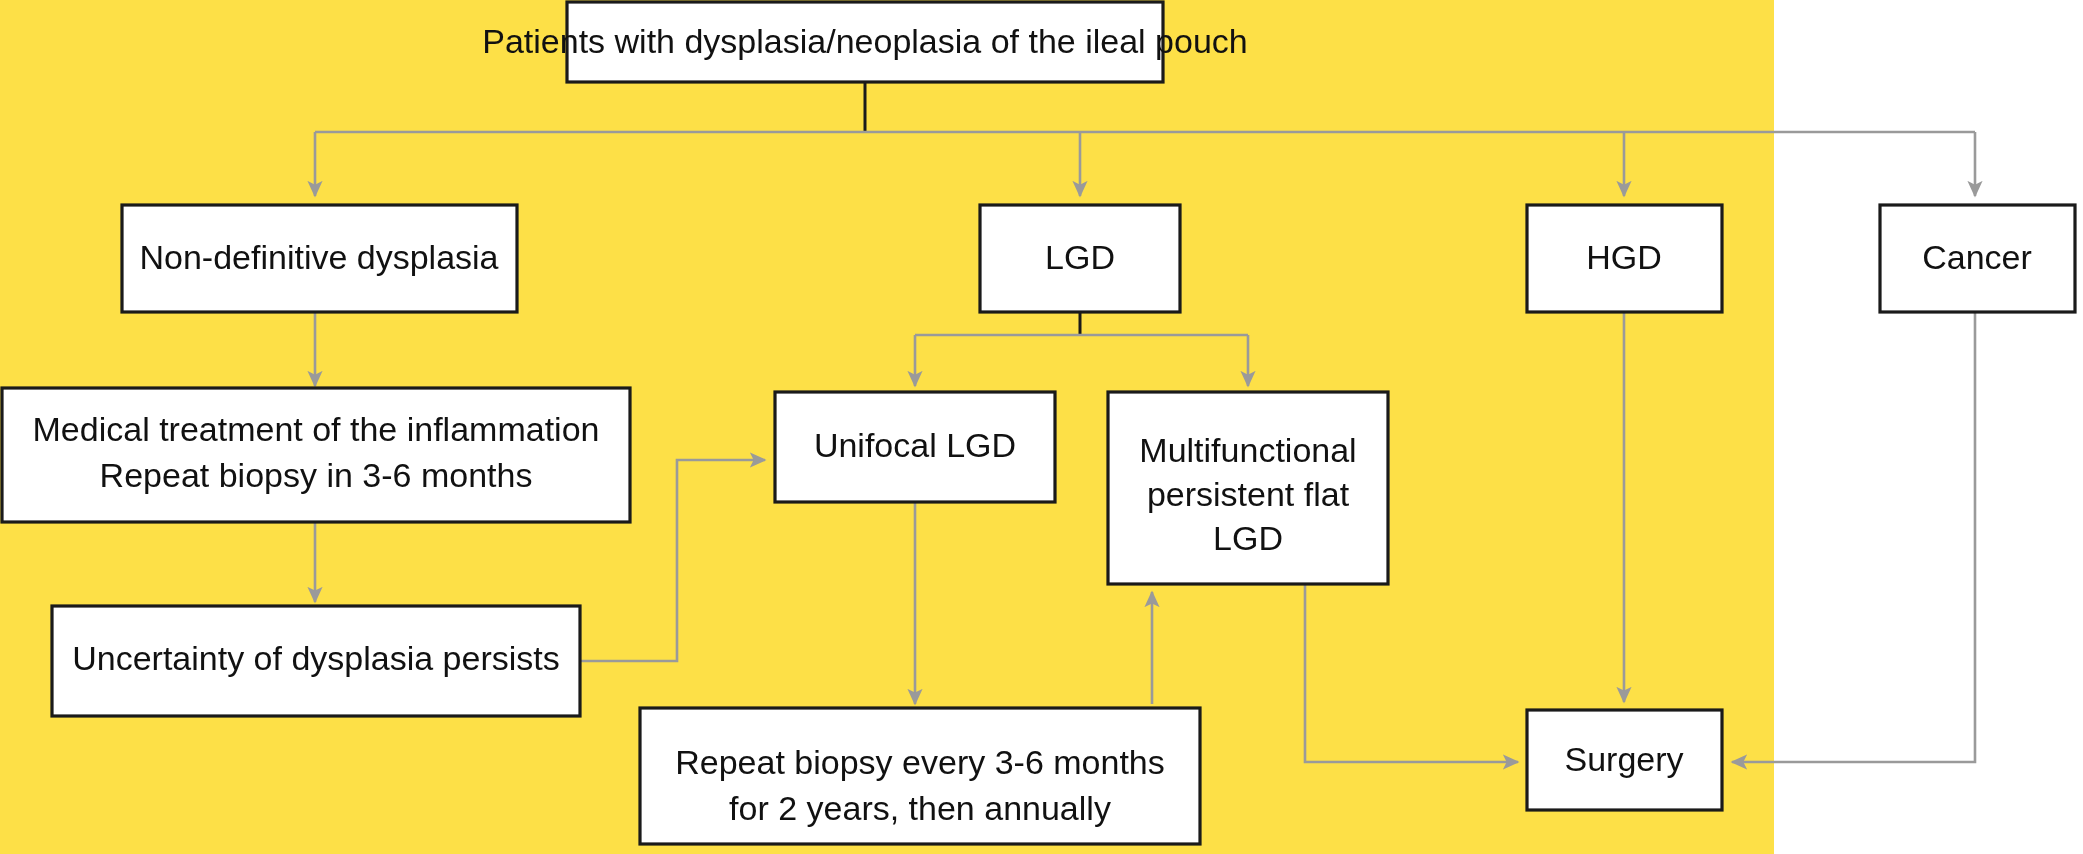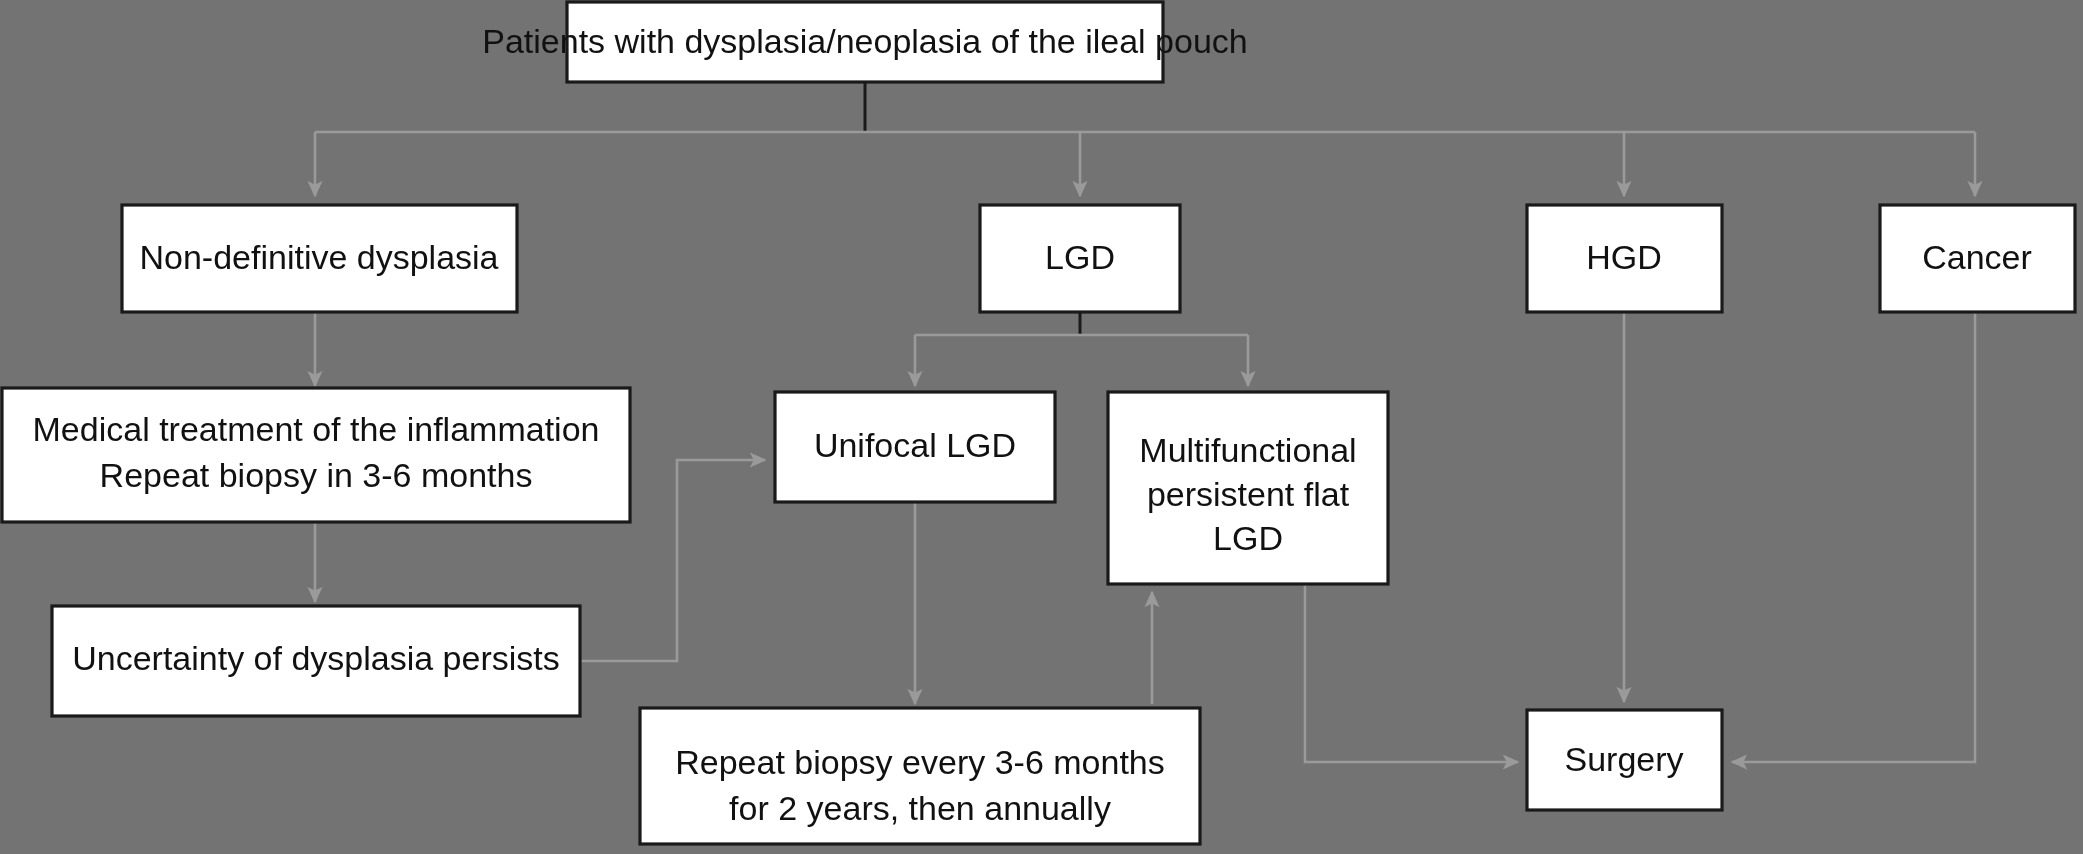--- a/index.html
+++ b/index.html
@@ -8,23 +8,23 @@
     background: #ffffff;
   }
   body {
     width: 2083px;
     height: 854px;
     font-family: "Liberation Sans", sans-serif;
     overflow: hidden;
   }
   #flowchart-root {
     position: relative;
-    width: 2083px;
+    width: 1774px;
     height: 854px;
-    background: #737373;
+    background: #fde047;
   }
   svg.canvas {
     position: absolute;
     top: 0;
     left: 0;
     width: 2083px;
     height: 854px;
   }
   .node-rect {
     fill: #ffffff;

